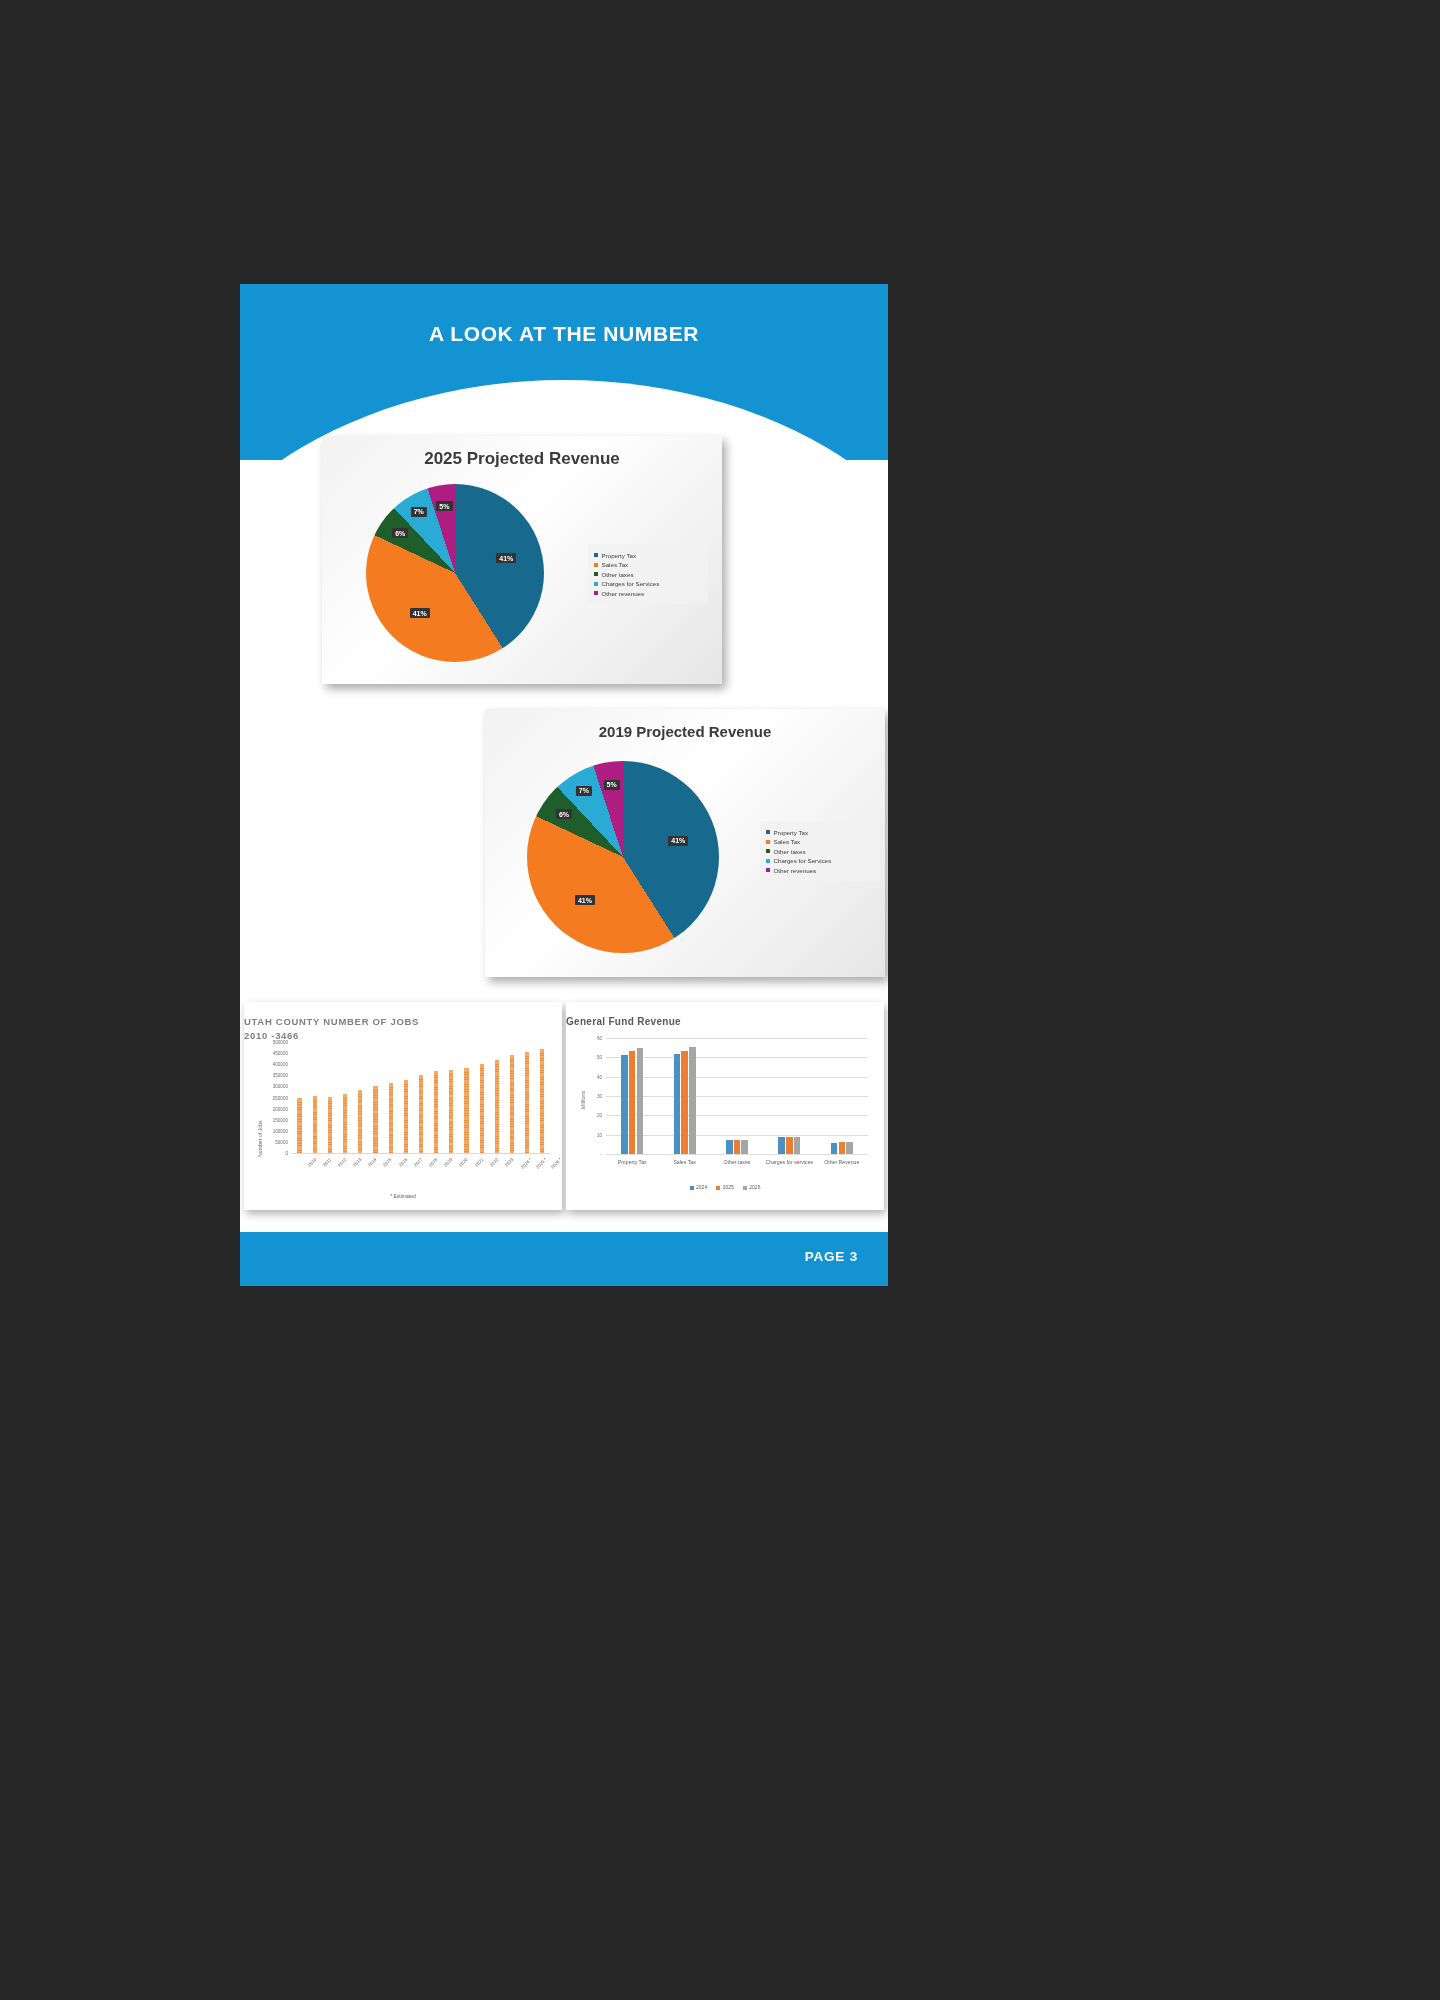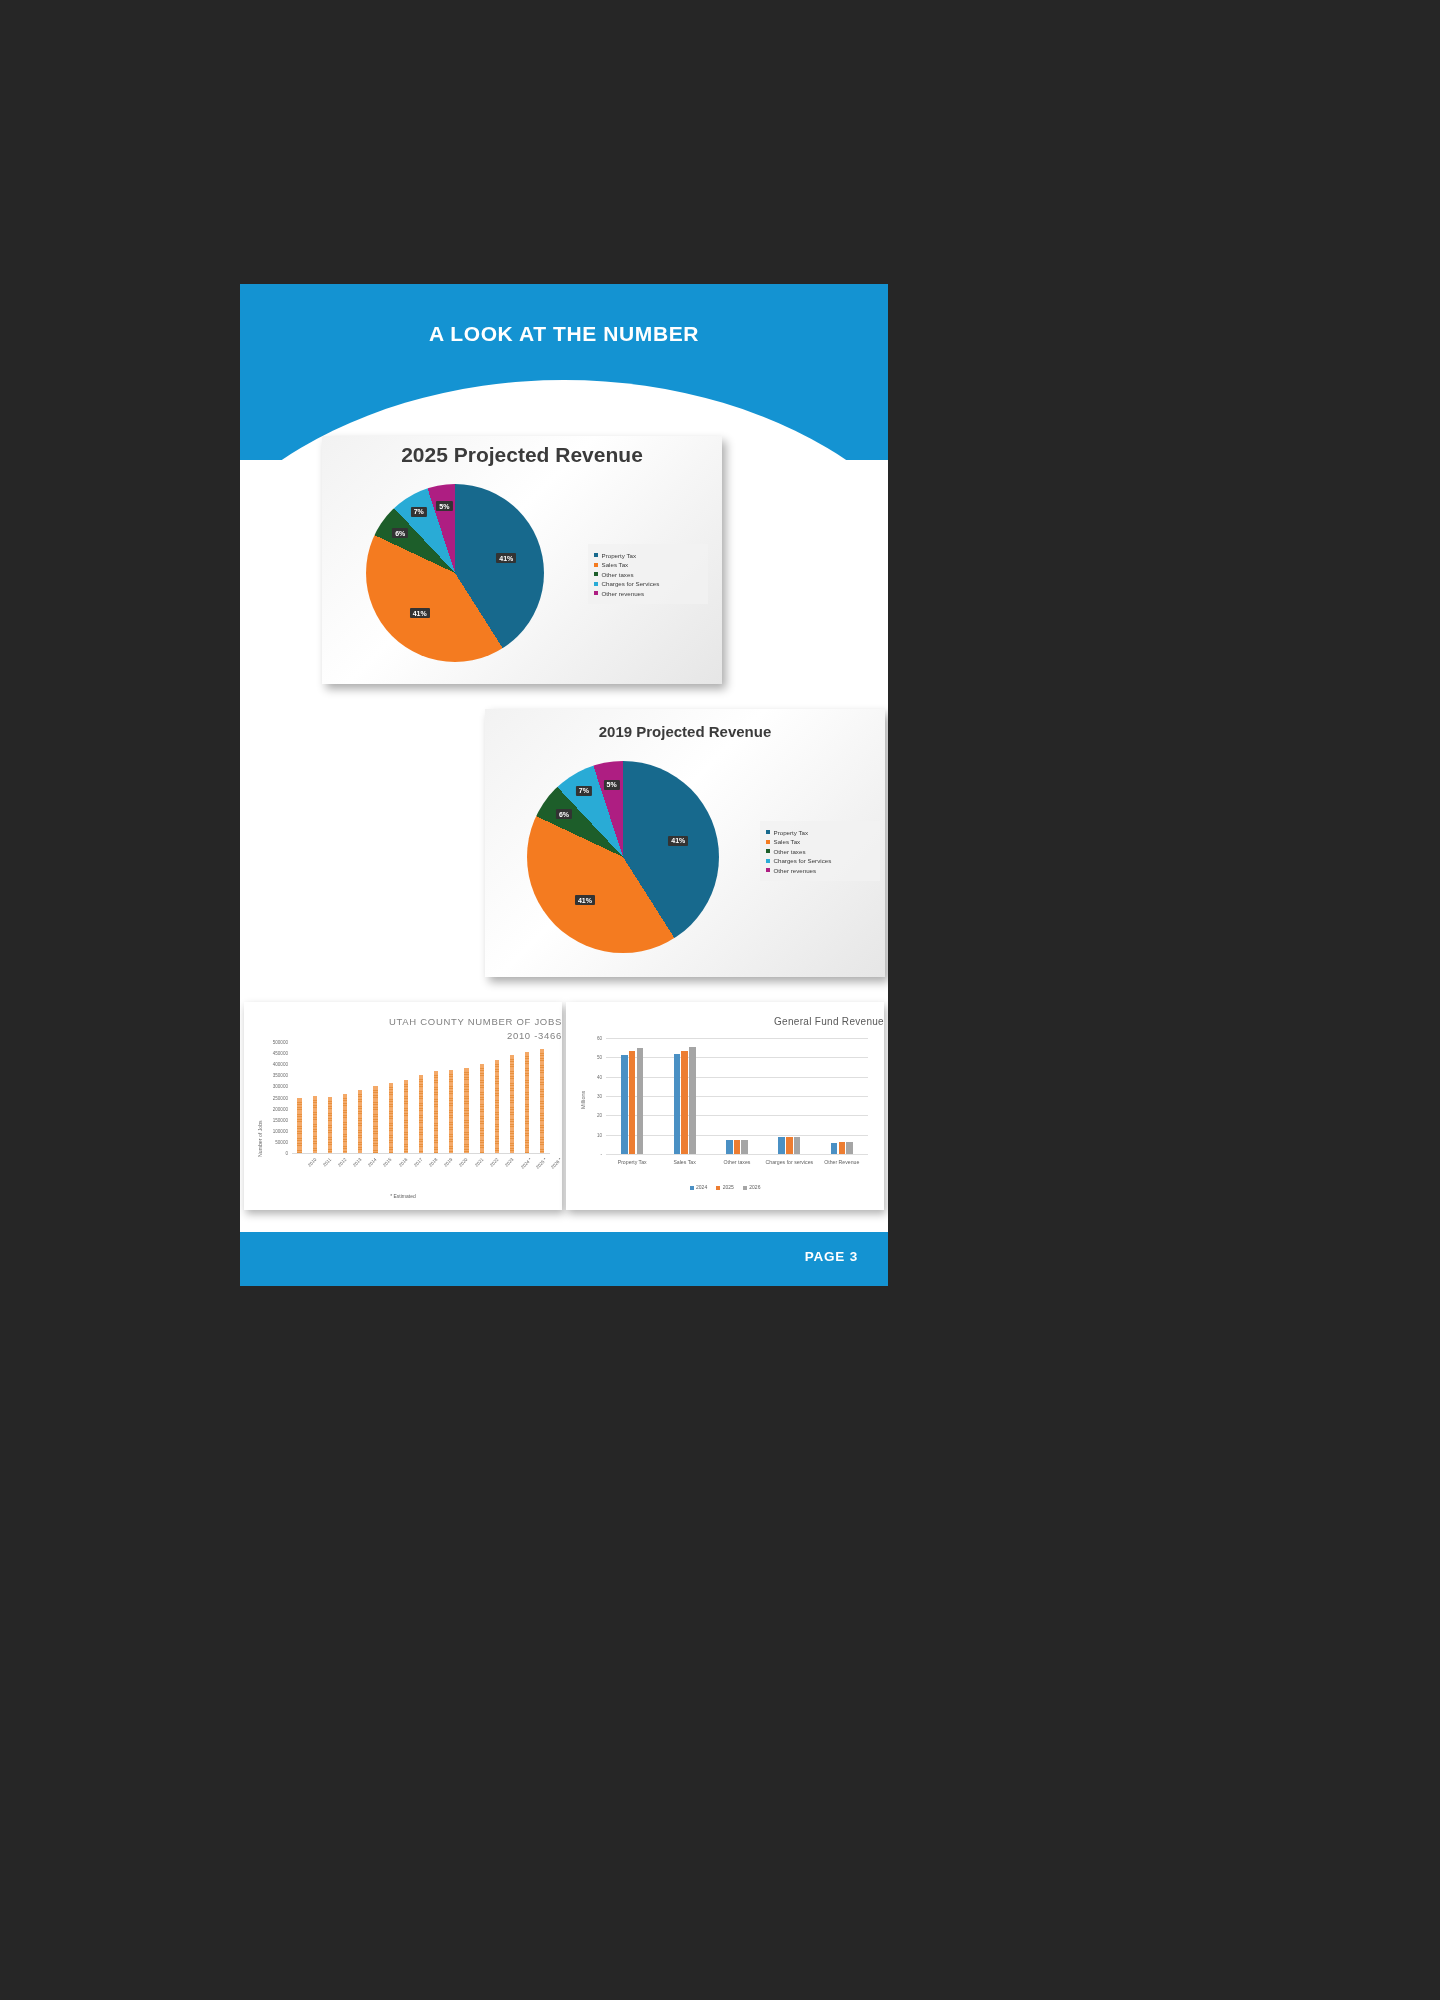--- a/index.html
+++ b/index.html
@@ -87,22 +87,22 @@
   
   .bottom-wrap{
     position:absolute;left:0;bottom:54px;width:100%;height:230px;
   }
   .bottom-card{
     position:absolute;top:0;height:208px;
     background:#ffffff;
     box-shadow:2px 4px 8px rgba(0,0,0,.30);
   }
   .b-title{
-    position:absolute;left:0;width:100%;text-align:right;
-    color:#808080;font-weight:normal;
+    position:absolute;left:0;width:100%;text-align:left;
+    color:#808080;font-weight:bold;
   }
   .axis-title{
     position:absolute;
     color:#6e6e6e;
     transform-origin:0 0;
   }
   .ytick{
     position:absolute;right:0;
     font-size:4.6px;color:#6e6e6e;
     text-align:right;white-space:nowrap;
@@ -152,21 +152,21 @@
 <body>
 
 <div class="page">
 
   <div class="header-band">
     <div class="header-wave"></div>
     <div class="page-title">A LOOK AT THE NUMBER</div>
   </div>
 
   <div class="card" id="pie1" style="left:82px;top:152px;width:400px;height:248px;">
-    <div class="chart-title" style="top:7px;font-size:21px;">2025 Projected Revenue</div>
+    <div class="chart-title" style="top:13px;font-size:17px;">2025 Projected Revenue</div>
     <div class="pie" id="pie1-disc" style="left: 44px; top: 48px; width: 178px; height: 178px; background: conic-gradient(rgb(23, 105, 141) 0deg, rgb(23, 105, 141) 147.6deg, rgb(244, 123, 32) 147.6deg, rgb(244, 123, 32) 295.2deg, rgb(29, 94, 42) 295.2deg, rgb(29, 94, 42) 316.8deg, rgb(41, 171, 214) 316.8deg, rgb(41, 171, 214) 342deg, rgb(174, 30, 130) 342deg, rgb(174, 30, 130) 360deg);">
         <div class="pie-label" style="left: 78.8088%; top: 41.6303%;">41%</div>
         <div class="pie-label" style="left: 30.1606%; top: 72.5033%;">41%</div>
         <div class="pie-label" style="left: 19.2574%; top: 27.6642%;">6%</div>
         <div class="pie-label" style="left: 29.6383%; top: 15.5703%;">7%</div>
         <div class="pie-label" style="left: 44.0555%; top: 12.4678%;">5%</div>
       </div>
     <div class="legend" id="pie1-legend" style="left:266px;top:108px;width:108px;">
         <div class="legend-row">
           <span class="legend-swatch" style="background: rgb(23, 105, 141);"></span>

